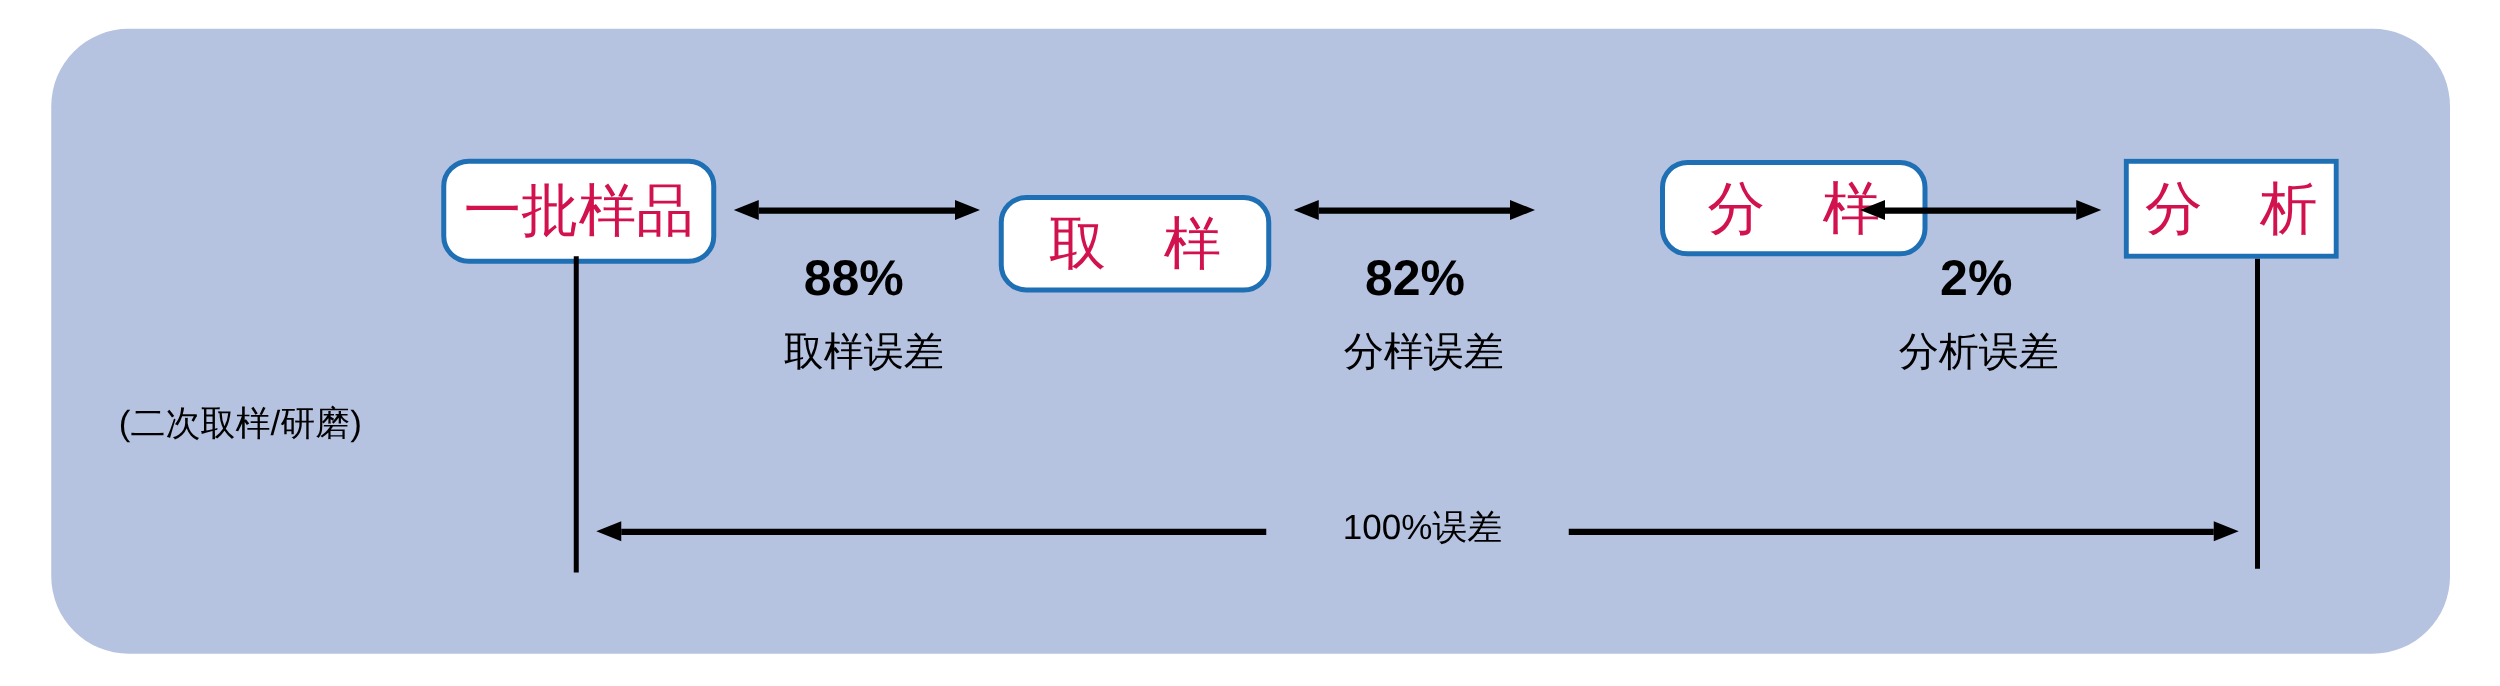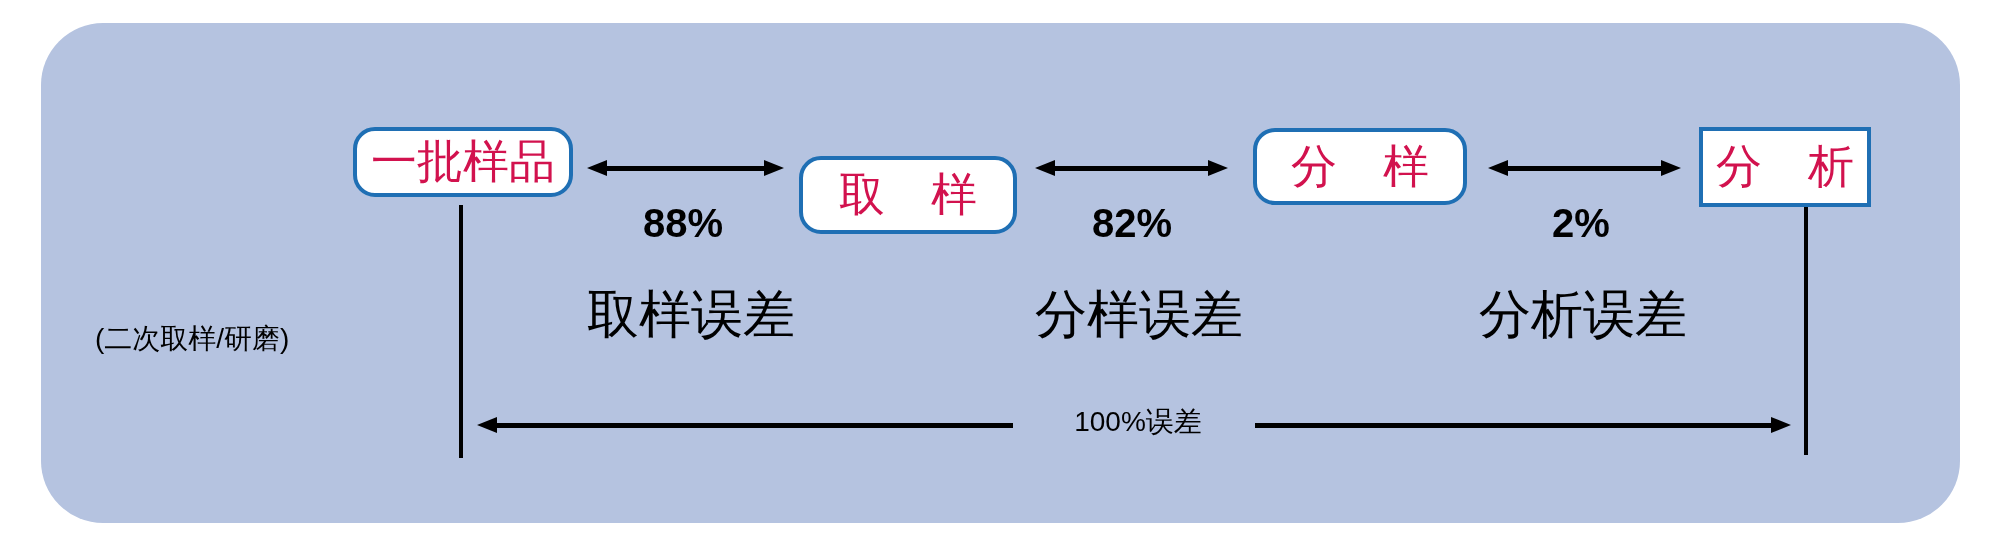--- a/index.html
+++ b/index.html
@@ -20,42 +20,42 @@
 
   .title{position:absolute;left:73px;top:253px;font-size:45px;line-height:1.1;
          color:var(--text);letter-spacing:1px;white-space:nowrap;}
   .subtitle{position:absolute;left:95px;top:324px;font-size:28px;line-height:1.1;
          color:var(--text);white-space:nowrap;text-align:center;}
 
   .node{position:absolute;display:flex;align-items:center;justify-content:center;
         background:var(--box-fill);border:4px solid var(--box-border);
         color:var(--node-text);font-size:46px;white-space:nowrap;}
   .node.rounded{border-radius:22px;}
-  .node-batch{left:353px;top:127px;width:220px;height:70px;}
+  .node-batch{left:353px;top:127px;width:220px;height:84px;}
   .node-sampling{left:799px;top:128px;width:218px;height:78px;margin-top:28px;}
-  .node-splitting{left:1253px;top:128px;width:214px;height:77px;}
+  .node-splitting{left:1328px;top:128px;width:214px;height:77px;}
   .node-analysis{left:1699px;top:127px;width:172px;height:80px;border-radius:0;}
 
   .harrow{position:absolute;display:flex;align-items:center;height:22px;}
   .shaft{flex:1;height:5px;background:var(--arrow);}
   .ah{width:0;height:0;border-top:8px solid transparent;border-bottom:8px solid transparent;}
   .ah.left{border-right:20px solid var(--arrow);}
   .ah.right{border-left:20px solid var(--arrow);}
   .arrow-1{left:587px;top:157px;width:197px;}
   .arrow-2{left:1035px;top:157px;width:193px;}
   .arrow-3{left:1488px;top:157px;width:193px;}
   .arrow-total-left{left:477px;top:414px;width:536px;}
   .arrow-total-right{left:1255px;top:414px;width:536px;}
 
   .pct{position:absolute;top:201px;transform:translateX(-50%);
        font-size:40px;color:var(--text);white-space:nowrap;font-weight:bold;}
   .pct-1{left:683px;} .pct-2{left:1132px;} .pct-3{left:1581px;}
 
-  .err{position:absolute;top:280px;transform:translateX(-50%);
-       font-size:52px;color:var(--text);white-space:nowrap;}
+  .err{position:absolute;top:260px;transform:translateX(-50%);
+       font-size:32px;color:var(--text);white-space:nowrap;}
   .err-1{left:691px;} .err-2{left:1139px;} .err-3{left:1583px;}
 
   .total-label{position:absolute;left:1138px;top:403px;transform:translateX(-50%);
        font-size:28px;color:var(--text);white-space:nowrap;}
 
   .vline{position:absolute;width:4px;background:var(--arrow);}
   .vline-1{left:459px;top:205px;height:253px;}
   .vline-2{left:1804px;top:207px;height:248px;}
 </style>
 </head>

